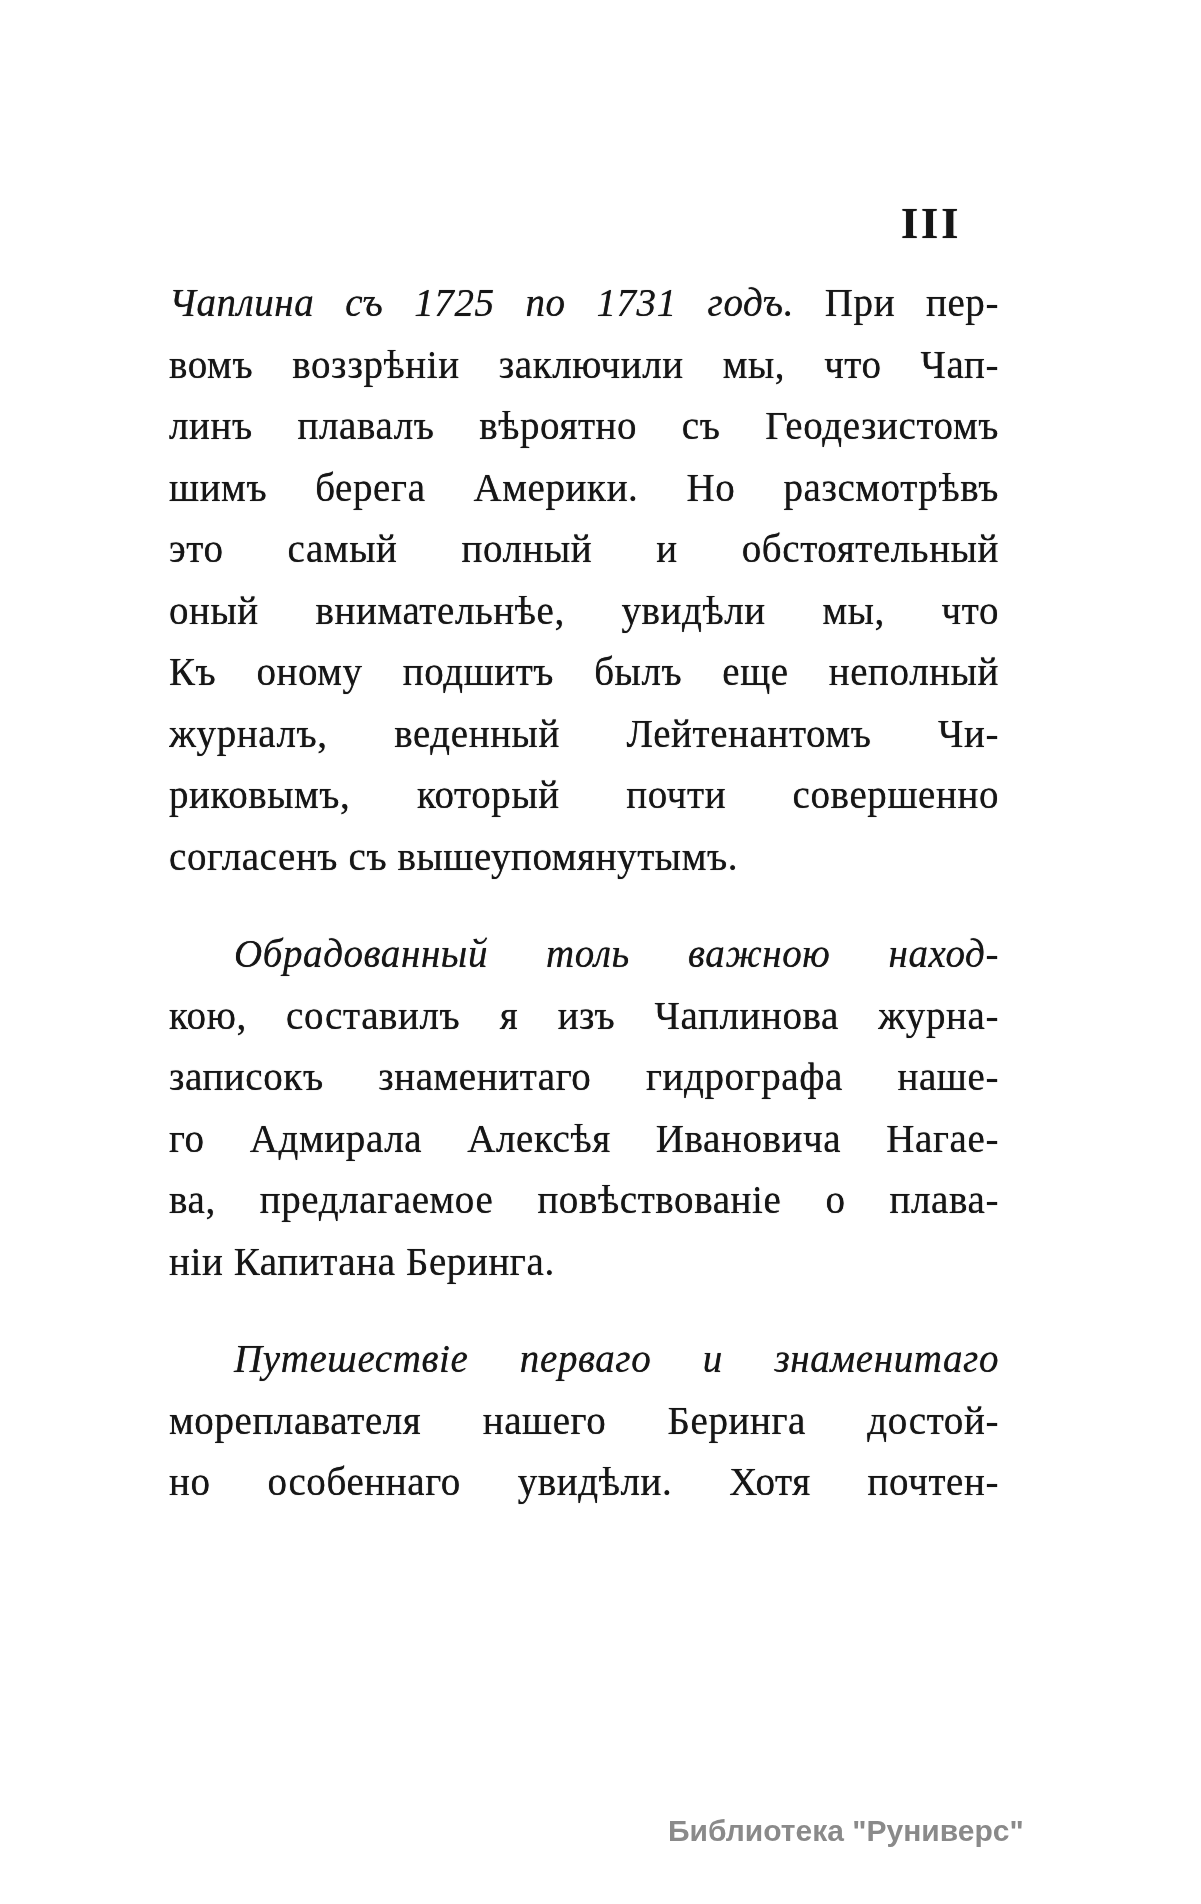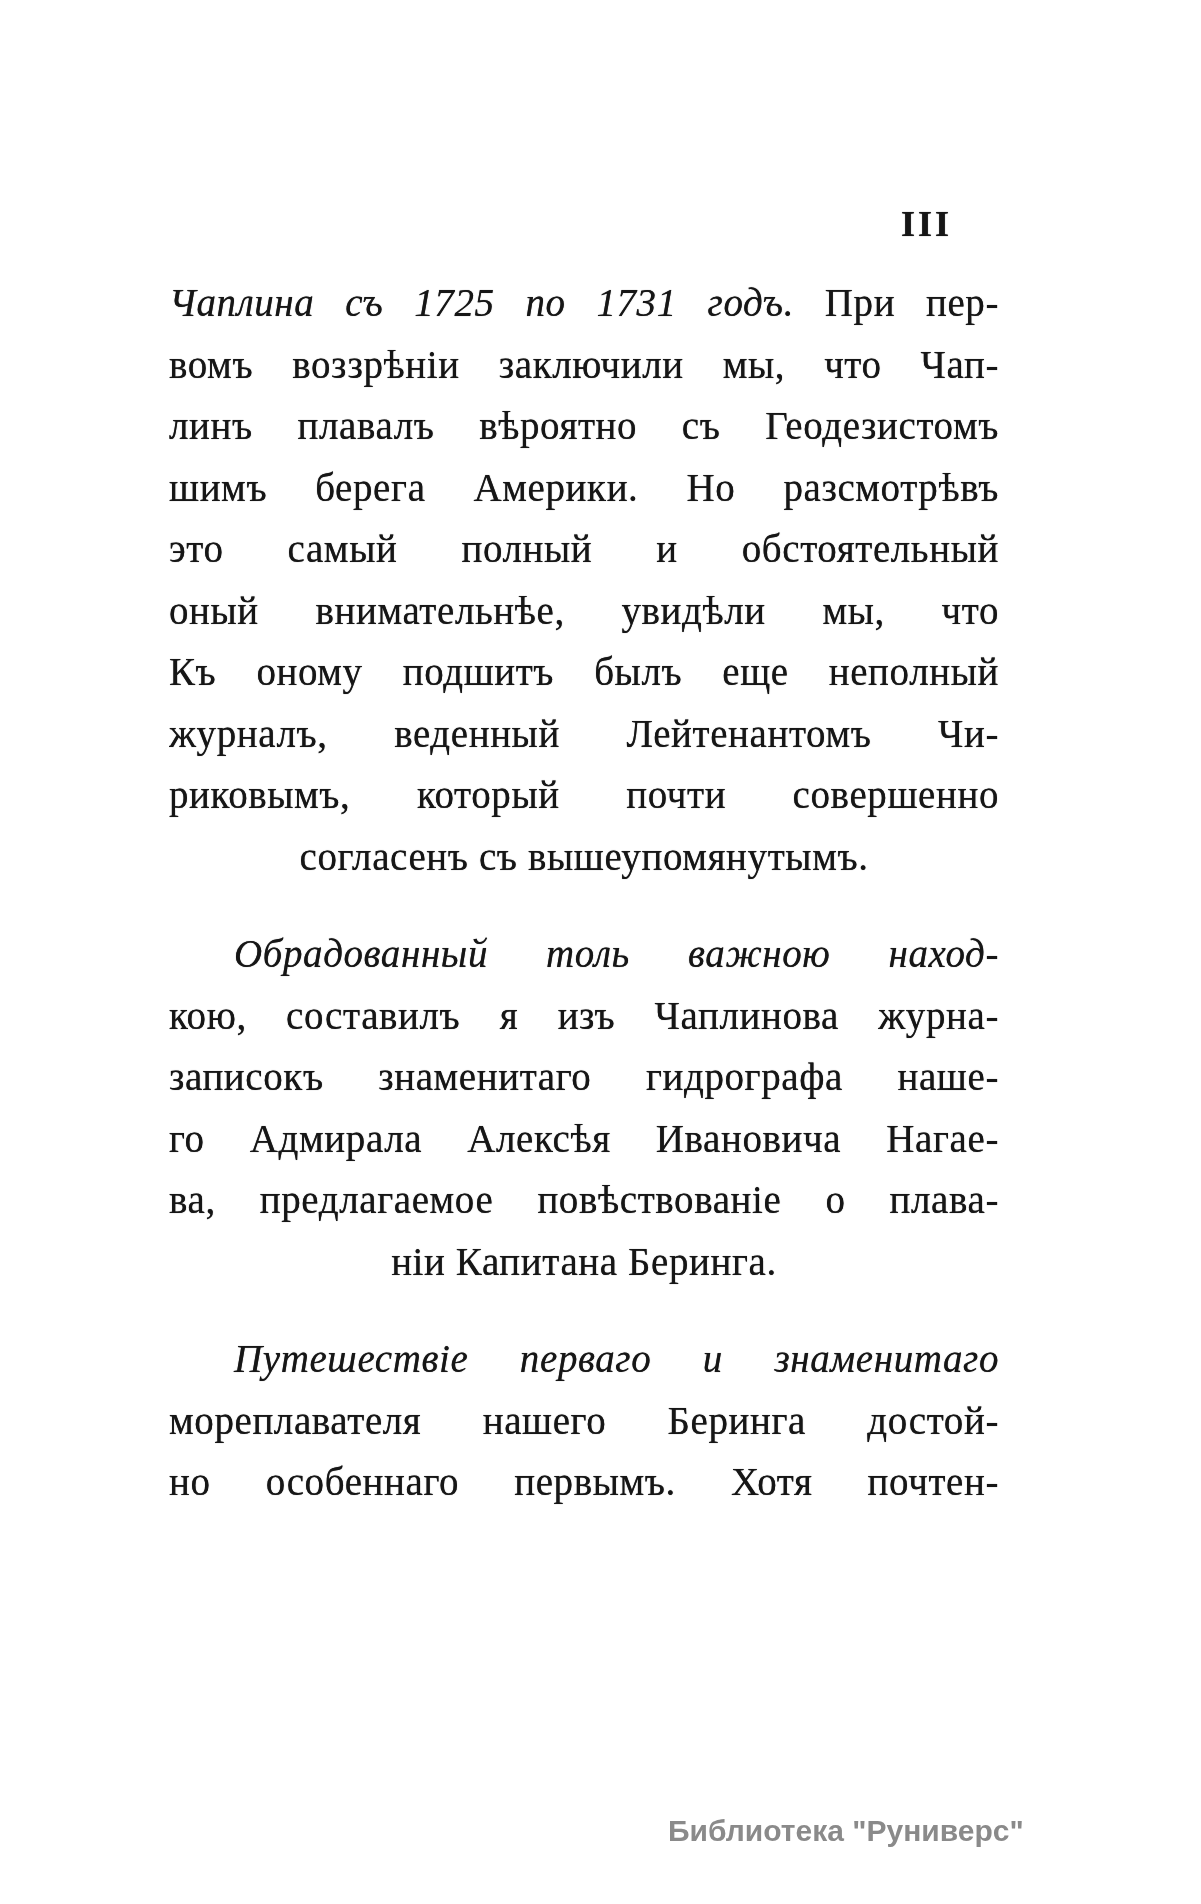--- a/index.html
+++ b/index.html
@@ -8,41 +8,40 @@
     width: 1201px; height: 1904px;
     position: relative;
     background: #ffffff;
     overflow: hidden;
     font-family: "Liberation Serif", "DejaVu Serif", serif;
     color: #161616;
   }
   .pagenum {
     position: absolute;
     left: 901px; top: 200px;
-    font-size: 36px;
+    font-size: 44px;
     font-weight: bold;
     line-height: 48px;
     letter-spacing: 3px;
     text-shadow: 0 0 0.8px rgba(10,10,10,0.9);
   }
   .textblock {
     position: absolute;
     left: 169px; top: 272px;
     width: 830px;
   }
   .para { margin: 0; }
   .para + .para { margin-top: 36px; }
   .line {
     height: 61.5px;
     line-height: 61.5px;
     font-size: 39px;
     letter-spacing: 0.6px;
     overflow: hidden;
     text-shadow: 0 0 0.7px rgba(10,10,10,0.85);
-    text-align: center;
   }
   .just {
     text-align: justify;
     text-align-last: justify;
   }
   .indent { text-indent: 65px; font-style: italic; }
   .italic { font-style: italic; }
   .watermark {
     position: absolute;
     left: 668px; top: 1813px;
@@ -80,20 +79,20 @@
       <div class="line just">кою, составилъ я изъ Чаплинова журна-</div>
       <div class="line just">записокъ знаменитаго гидрографа наше-</div>
       <div class="line just">го Адмирала Алексѣя Ивановича Нагае-</div>
       <div class="line just">ва, предлагаемое повѣствованіе о плава-</div>
       <div class="line">ніи Капитана Беринга.</div>
     </div>
 
     <div class="para">
       <div class="line just indent">Путешествіе перваго и знаменитаго</div>
       <div class="line just">мореплавателя нашего Беринга достой-</div>
-      <div class="line just">но особеннаго первымъ. Хотя почтен-</div>
+      <div class="line just">но особеннаго увидѣли. Хотя почтен-</div>
     </div>
 
   </div>
 
   <div class="watermark">Библиотека "Руниверс"</div>
 
 </div>
 
 </body></html>

